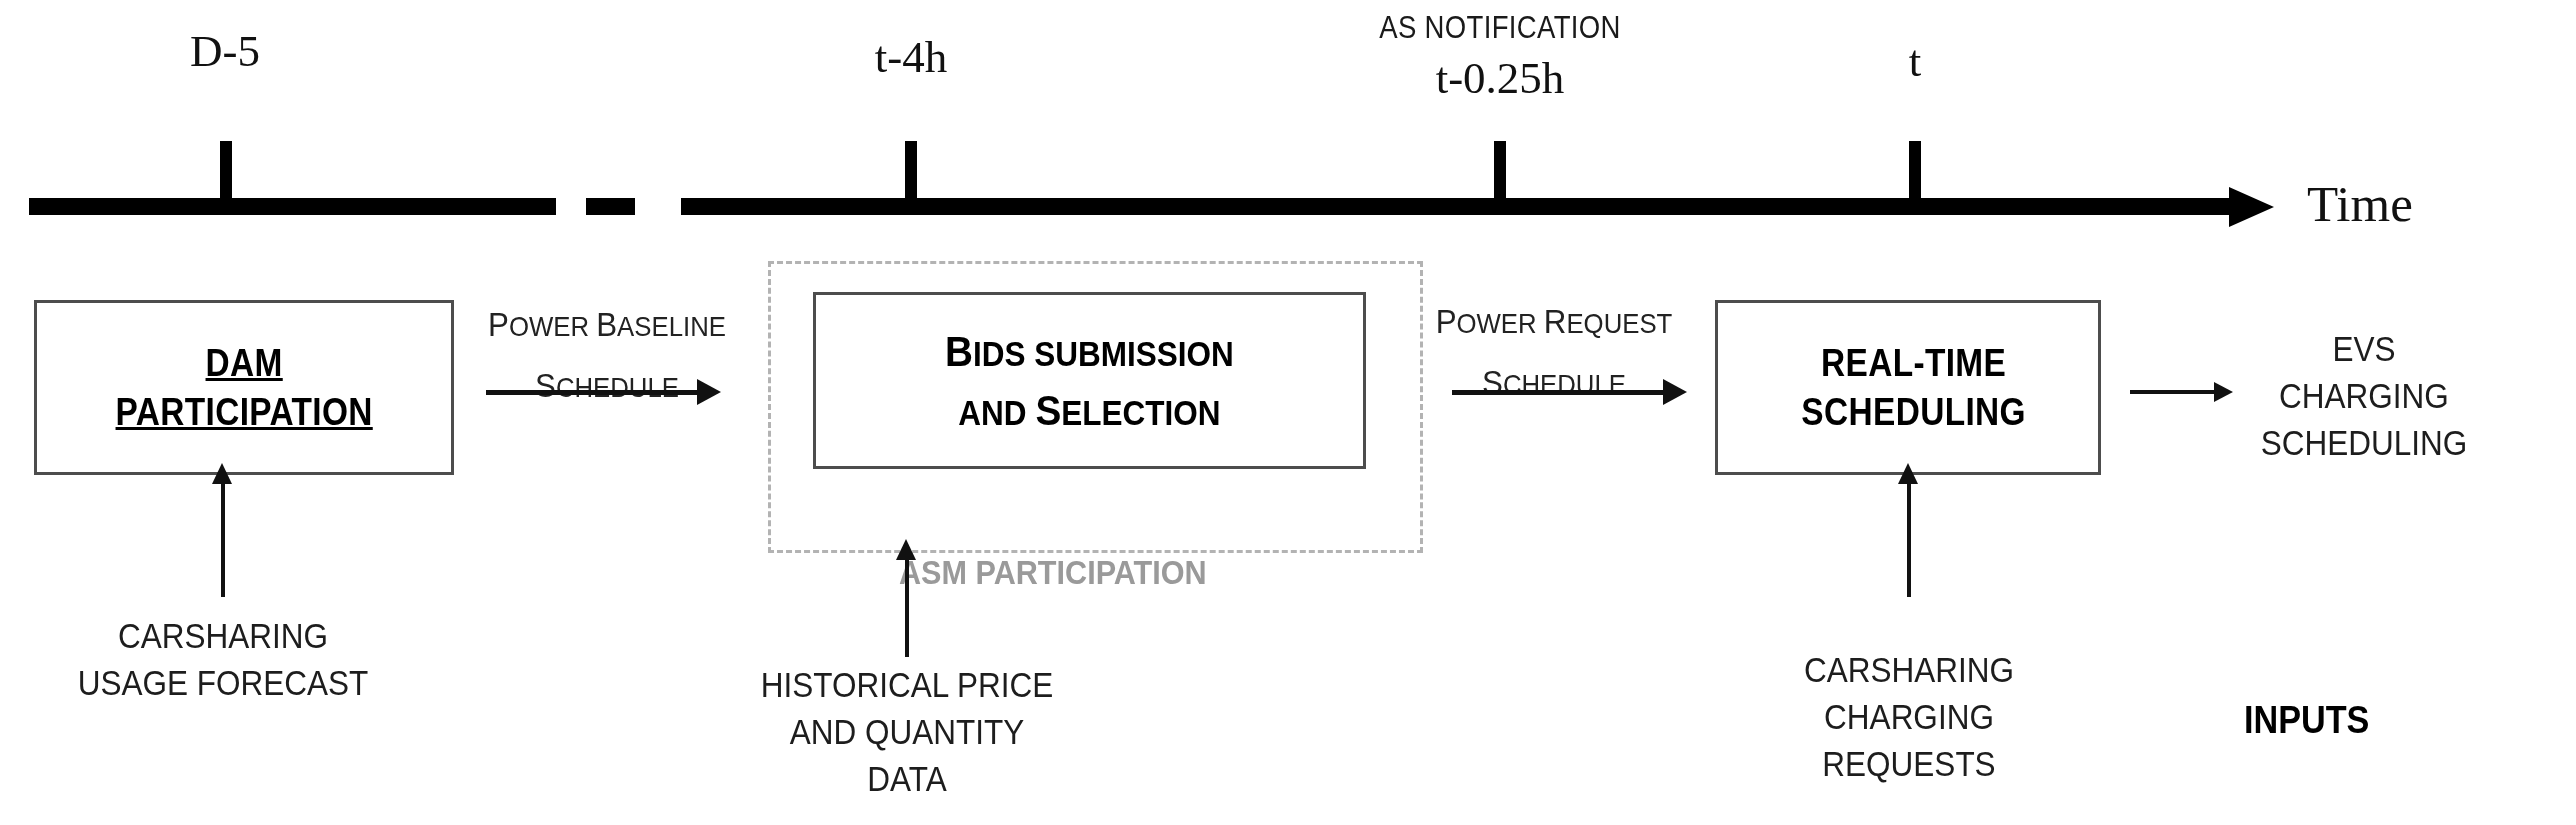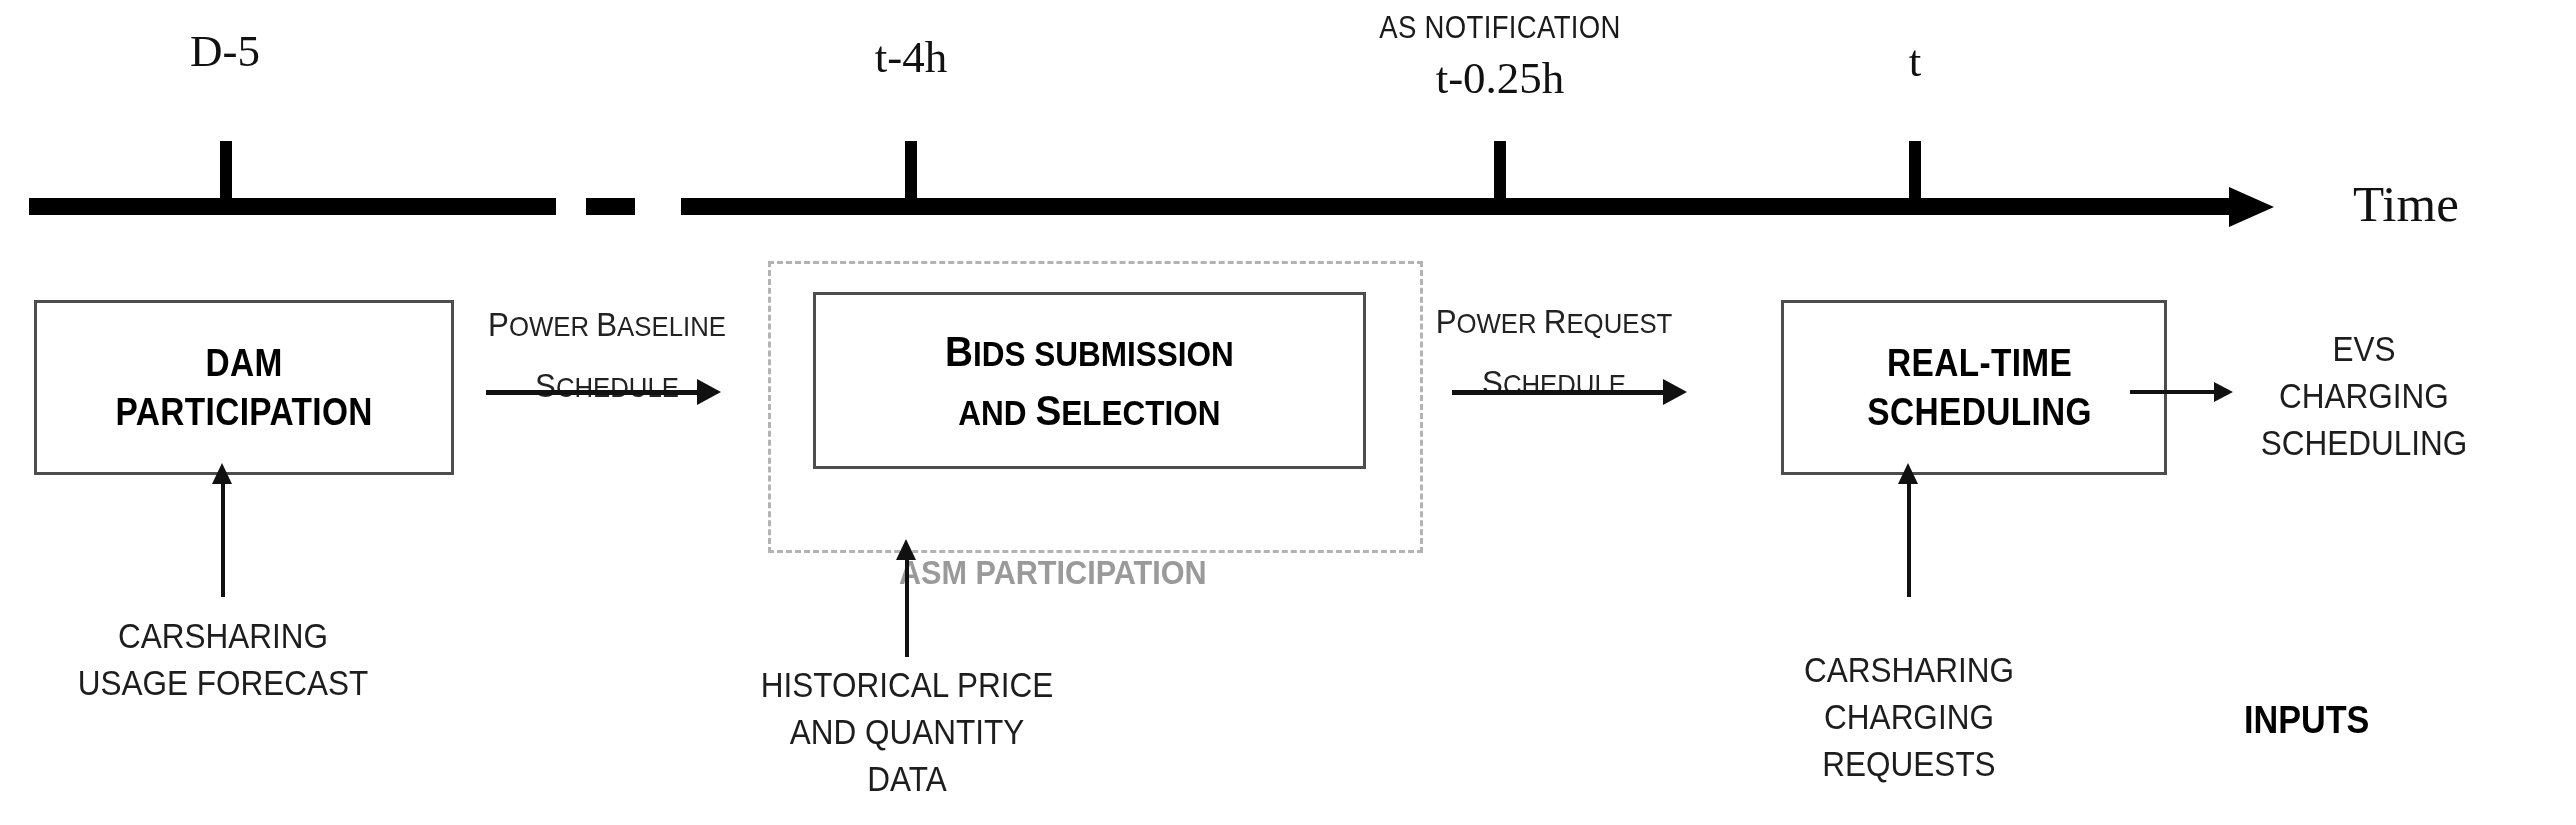--- a/index.html
+++ b/index.html
@@ -207,27 +207,27 @@
     <div class="tl-tick" style="left:905px; top:141px; width:11.5px; height:60px;"></div>
     <div class="tl-tick" style="left:1494px; top:141px; width:11.5px; height:60px;"></div>
     <div class="tl-tick" style="left:1909px; top:141px; width:11.5px; height:60px;"></div>
 
     <div class="tl-label" style="left:225px; top:24.6px;">D-5</div>
     <div class="tl-label" style="left:911px; top:31px;text-align:center;">t-4h</div>
     <div class="as-note" style="left:1500px; top:9.2px;">AS NOTIFICATION</div>
     <div class="tl-label" style="left:1500px; top:52px;text-align:center;">t-0.25h</div>
     <div class="tl-label" style="left:1915px; top:35px;">t</div>
 
-    <div class="time-word" style="left:2307px; top:175px;margin-left:46px;">Time</div>
+    <div class="time-word" style="left:2307px; top:175px;">Time</div>
   </div>
 
   <div class="dashed-box" style="left:768px; top:261px; width:655px; height:292px;"></div>
   <div class="asm-caption" style="left:899px; top:553px;">ASM PARTICIPATION</div>
 
-  <div class="box" style="left:34px; top:300px; width:420px; height:175px;">
+  <div class="box" style="left:34px; top:300px; width:420px; height:175px;text-decoration:underline;">
     <div class="box-label b1">DAM
 PARTICIPATION</div>
   </div>
 
   <div class="edge-cap" style="left:607px; top:286px;">
     <span class="big">P</span><span class="sm">OWER </span><span class="big">B</span><span class="sm">ASELINE</span><br>
     <span class="big">S</span><span class="sm">CHEDULE</span>
   </div>
   <div class="harrow" style="left:486px; top:390px; width:212px;"></div>
 
@@ -237,21 +237,21 @@
       <span class="sm">AND </span><span class="big">S</span><span class="sm">ELECTION</span>
     </div>
   </div>
 
   <div class="edge-cap" style="left:1554px; top:283px;">
     <span class="big">P</span><span class="sm">OWER </span><span class="big">R</span><span class="sm">EQUEST</span><br>
     <span class="big">S</span><span class="sm">CHEDULE</span>
   </div>
   <div class="harrow" style="left:1452px; top:390px; width:212px;"></div>
 
-  <div class="box" style="left:1781px; top:300px; width:386px; height:175px;padding-left:12px;">
+  <div class="box" style="left:1715px; top:300px; width:386px; height:175px;padding-left:12px;">
     <div class="box-label b3">REAL-TIME
 SCHEDULING</div>
   </div>
 
   <div class="harrow thin" style="left:2130px; top:390px; width:85px;"></div>
 
   <div class="out-cap" style="left:2364px; top:326px;">EVS CHARGING
 SCHEDULING</div>
 
   <div class="varrow" style="left:221px; top:483px; height:114px;"></div>

